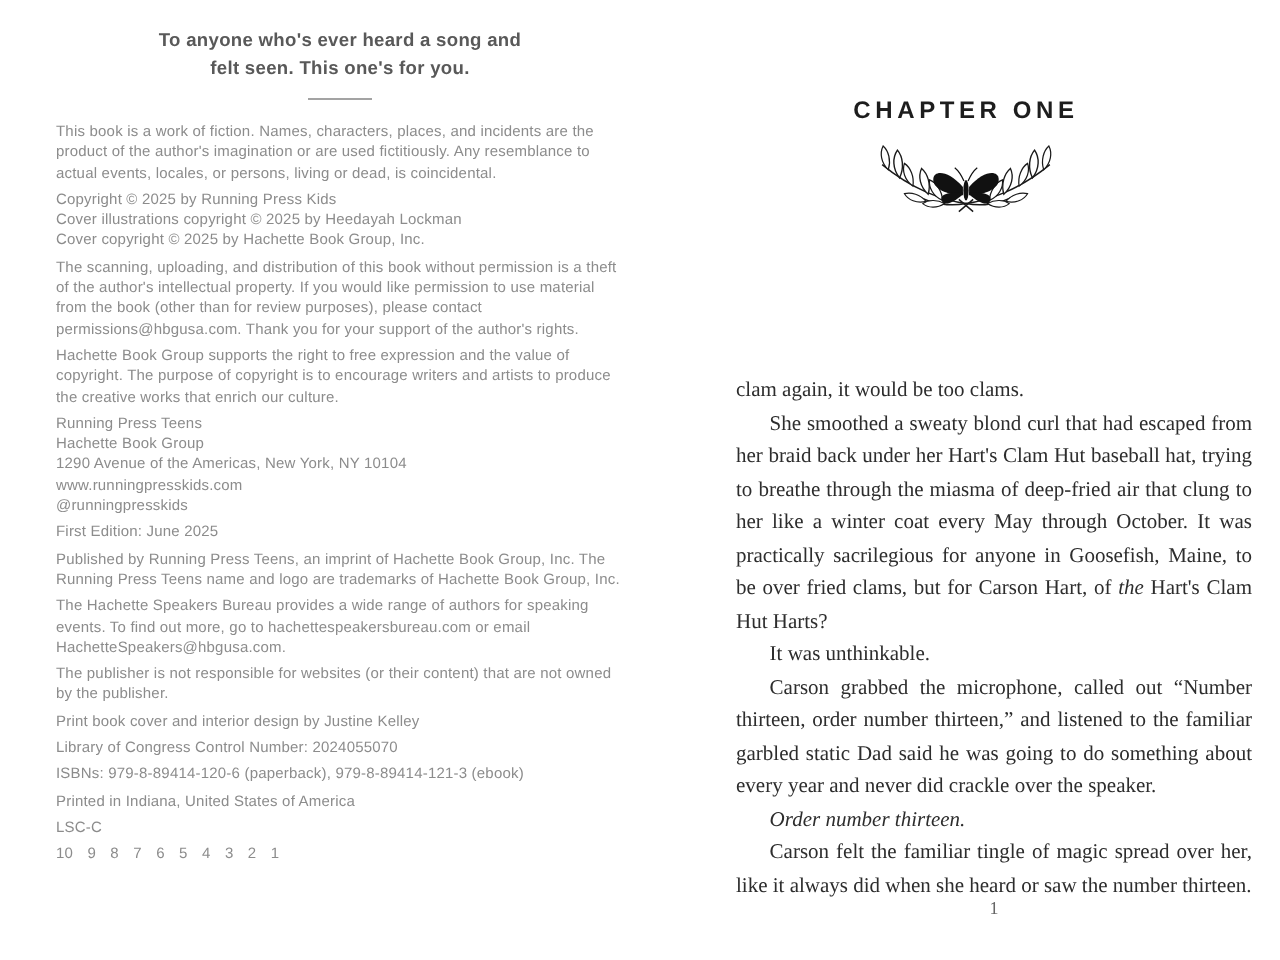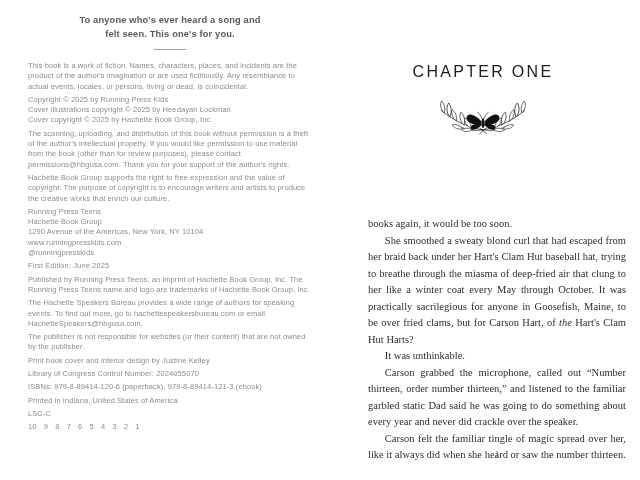--- a/index.html
+++ b/index.html
@@ -16,21 +16,21 @@
   .ded-rule{width:32px;height:1px;background:#a3a3a3;margin:8px auto 11px auto;}
   .cp{
     font-size:7.5px;line-height:10.3px;color:#8c8c8c;margin:0 0 3px 0;
     white-space:pre-line;letter-spacing:.1px;
   }
   .printers-key{word-spacing:5px;}
   
   .right-page{position:absolute;left:368px;top:0;width:258px;height:480px;}
   .chapter-head-wrap{padding-top:48px;text-align:center;position:relative;left:-14px;}
   .chapter-heading{
-    margin:15px;font-size:16px;font-weight:normal;letter-spacing:2.3px;
+    margin:0;font-size:12px;font-weight:bold;letter-spacing:2.3px;
     color:#1d1d1d;font-family:"Liberation Sans",sans-serif;
   }
   .ornament{display:block;margin:6px auto 0 auto;}
   .body-text{
     margin-top:74px;font-family:"Liberation Serif",serif;font-size:10.5px;
     line-height:16.5px;color:#2d2d2d;text-align:justify;
   }
   .body-text p{margin:0;text-indent:1.6em;}
   .body-text p.no-indent{text-indent:0;}
   .lead-in{
@@ -124,24 +124,25 @@
         </g>
         <g stroke="#111111" fill="none" stroke-width="1.2">
           <path d="M113,44 Q109,35 104,31"></path>
           <path d="M117,44 Q121,35 126,31"></path>
         </g>
       </svg>
     </div>
 
     <div class="body-text">
       <p class="no-indent">
-          <span class="opening-rest">books again, it would be too soon.</span>
+          <span class="opening-rest">clam again, it would be too clams.</span>
         </p>
       <p><span>She smoothed a sweaty blond curl that had escaped from her braid back under her Hart's Clam Hut baseball hat, trying to breathe through the miasma of deep-fried air that clung to her like a winter coat every May through October. It was practically sacrilegious for anyone in Goosefish, Maine, to be over fried clams, but for Carson Hart, of </span><span class="italic">the</span><span> Hart's Clam Hut Harts?</span></p>
       <p>It was unthinkable.</p>
       <p>Carson grabbed the microphone, called out “Number thirteen, order number thirteen,” and listened to the familiar garbled static Dad said he was going to do something about every year and never did crackle over the speaker.</p>
+      <p class="italic">Order number thirteen.</p>
       <p>Carson felt the familiar tingle of magic spread over her, like it always did when she heard or saw the number thirteen.</p>
     </div>
 
     <div class="page-number">1</div>
   </div>
 
 </div>
 
 </body></html>

